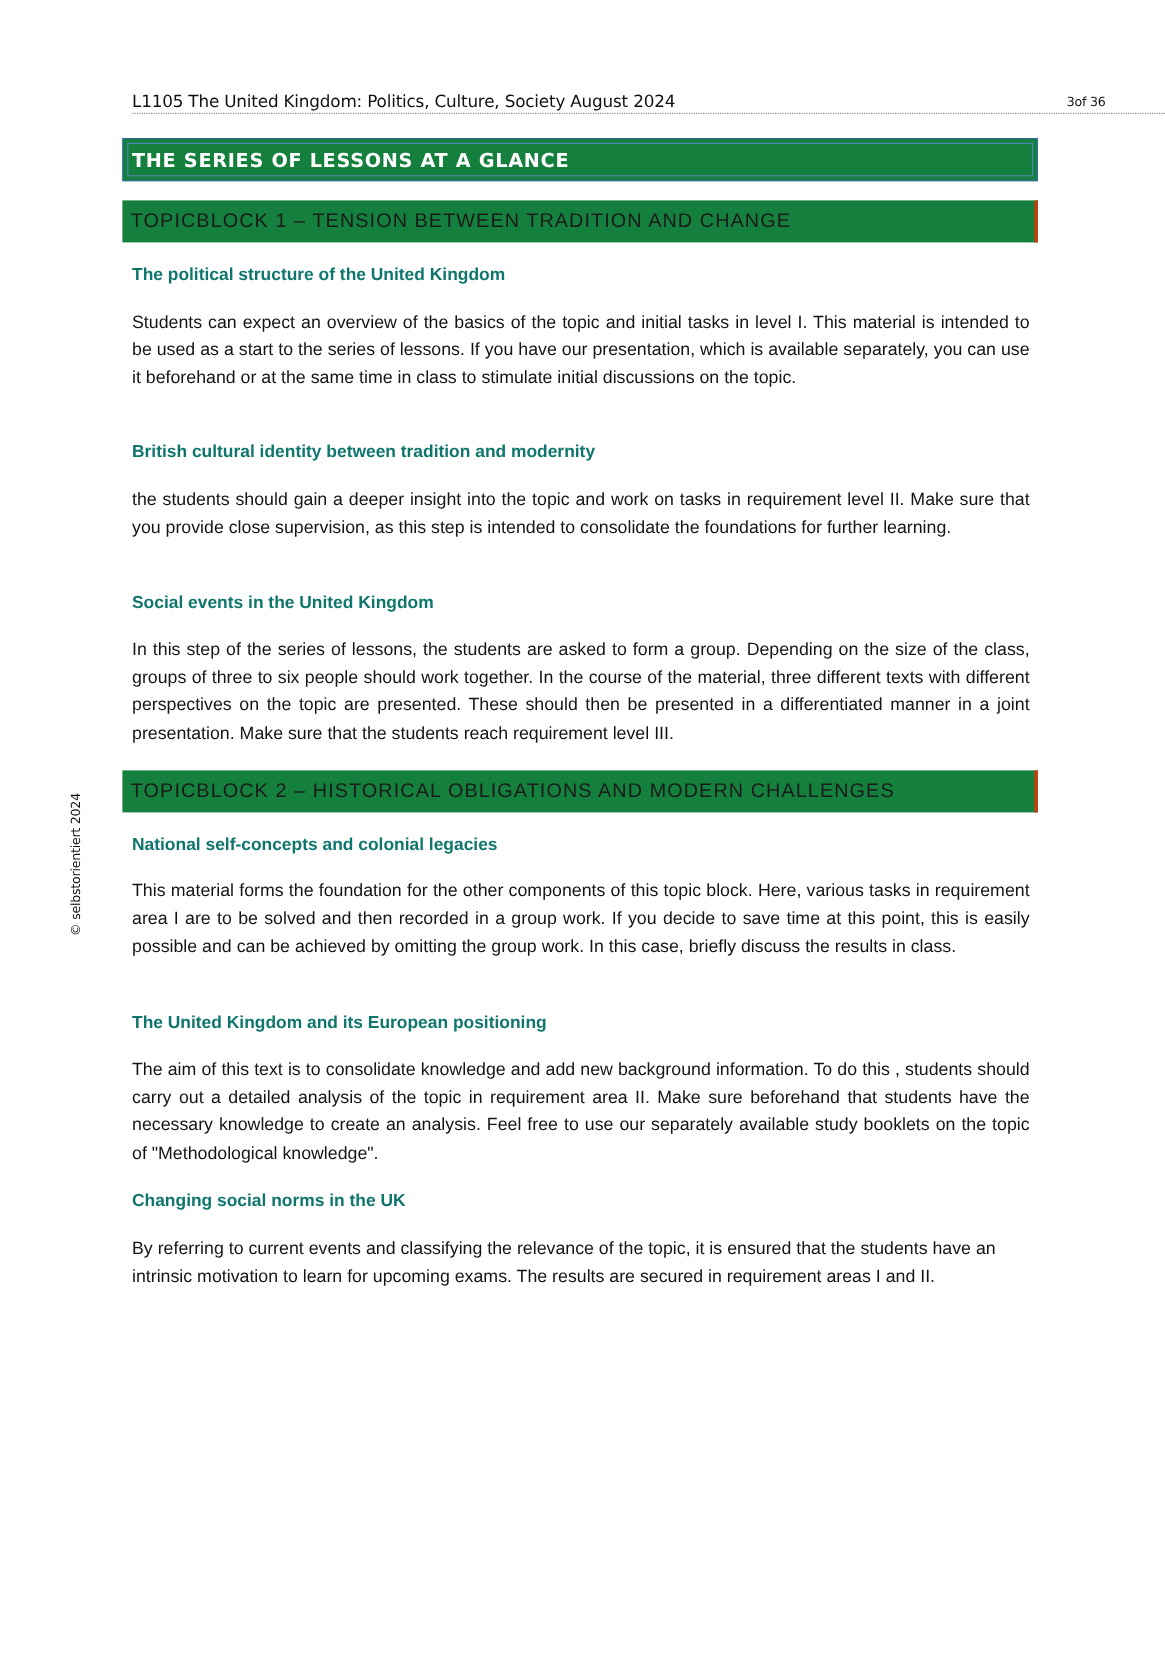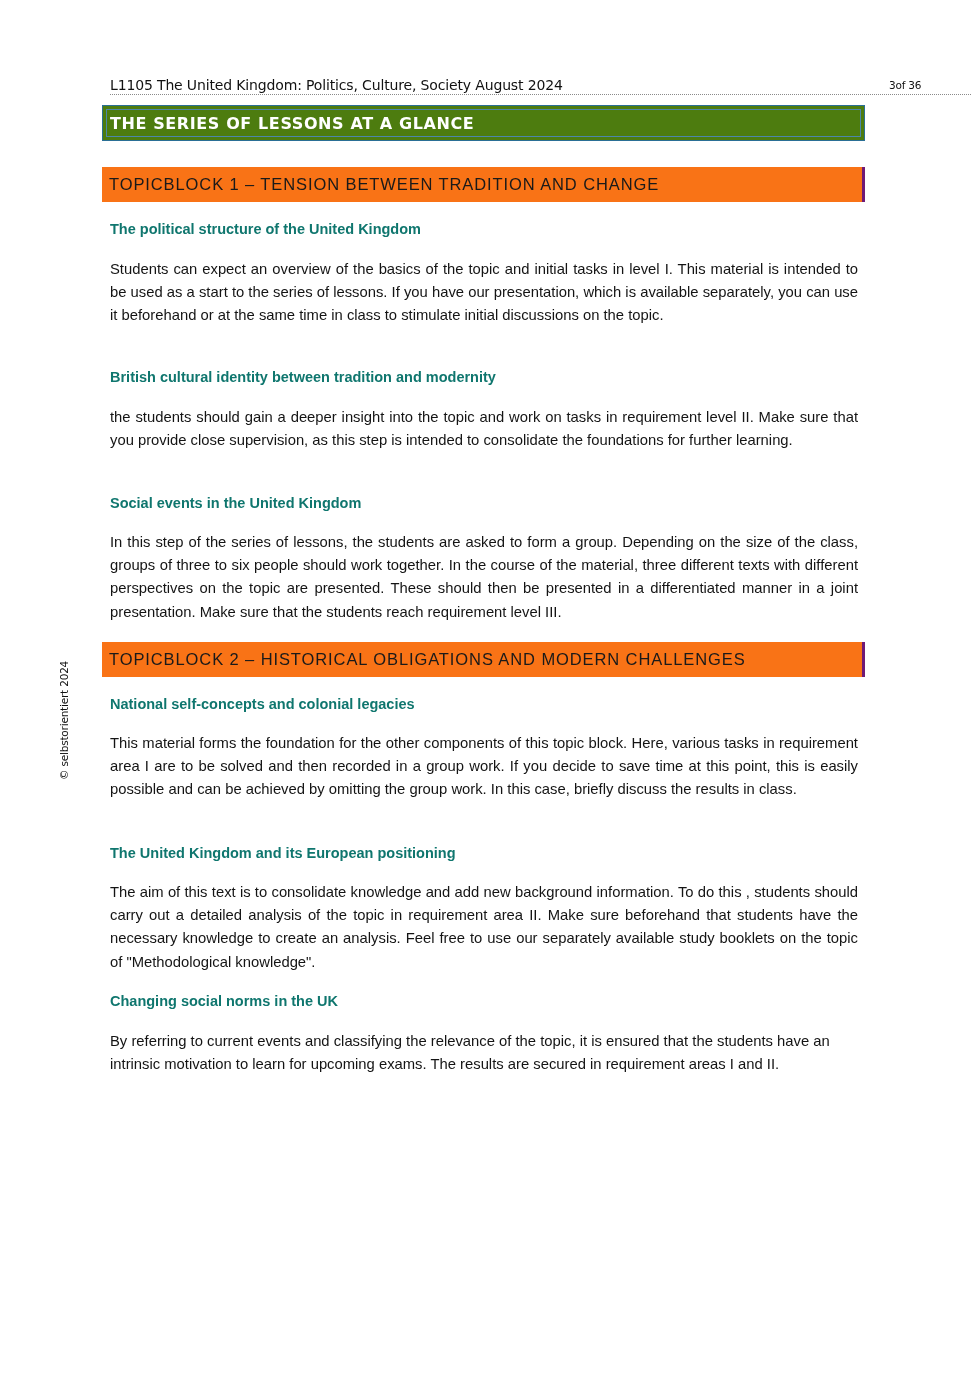--- a/index.html
+++ b/index.html
@@ -50,24 +50,24 @@
       transform: rotate(-90deg);
       transform-origin: 0 0;
       font-family: "DejaVu Sans", sans-serif;
       font-size: 10.5px;
       letter-spacing: -0.2px;
       white-space: nowrap;
     }
     .main-banner {
       position: absolute;
       left: 102px;
-      top: 105px;
+      top: 115px;
       width: 763px;
       height: 36px;
-      background: #4d7c0f;
+      background: #15803d;
       border: 1px solid #2a6f95;
       box-sizing: border-box;
     }
     .main-banner::before {
       content: "";
       position: absolute;
       left: 3px; right: 3px; top: 3px; bottom: 3px;
       border: 1px solid #4c87aa;
       pointer-events: none;
     }
@@ -79,23 +79,23 @@
       font-weight: bold;
       font-size: 16px;
       letter-spacing: 0.6px;
       color: #ffffff;
     }
     .topic-banner {
       position: absolute;
       left: 102px;
       width: 763px;
       height: 35px;
-      background: #f97316;
+      background: #15803d;
       box-sizing: border-box;
-      border-right: 3px solid #701a75;
+      border-right: 3px solid #c2410c;
     }
     .topic-banner .topic-text {
       position: absolute;
       left: 7px;
       top: 8px;
       font-family: "Liberation Sans", sans-serif;
       font-size: 16.5px;
       letter-spacing: 0.9px;
       color: #1a1a1a;
     }

